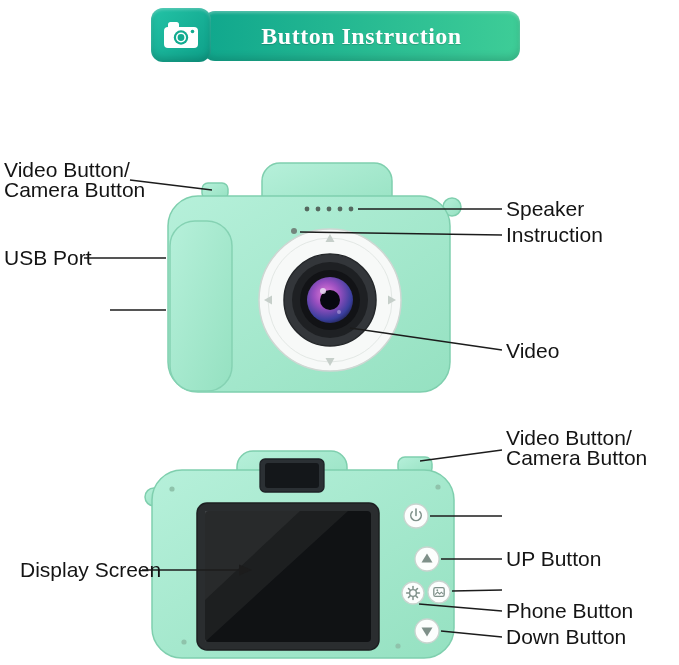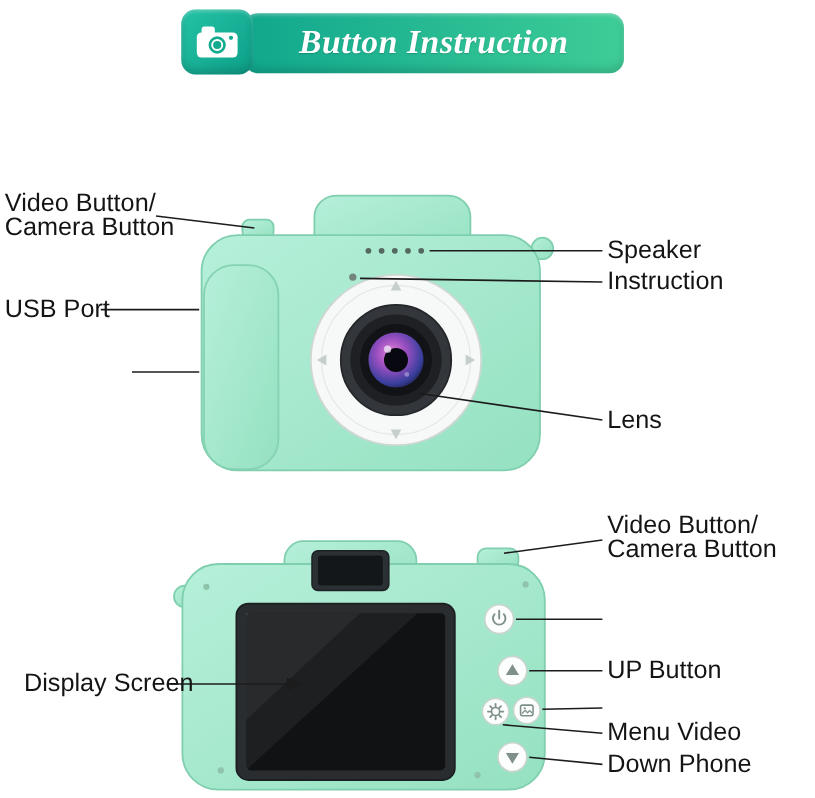--- a/index.html
+++ b/index.html
@@ -20,22 +20,22 @@
   }
   .banner{
     position:absolute;left:203px;top:11px;width:317px;height:50px;
     border-radius:12px;
     background:linear-gradient(90deg,#10a78d,#3ecd97);
     box-shadow: inset 0 -4px 7px rgba(0,0,0,0.14), inset 0 2px 3px rgba(255,255,255,0.28);
     display:flex;align-items:center;justify-content:center;
   }
   .banner-title{
     font-family:"Liberation Serif", serif;
-    font-style:italic;font-weight:700;
-    font-size:28px;color:#ffffff;letter-spacing:0.5px;
+    font-weight:700;
+    font-size:24px;color:#ffffff;letter-spacing:0.5px;
     text-shadow:0 1px 1px rgba(0,0,0,0.18);
     text-align:right;
   }
   .badge{
     position:absolute;left:151px;top:8px;width:60px;height:54px;
     border-radius:12px;
     background:linear-gradient(135deg,#23c3a6,#0d9f88);
     box-shadow: inset 0 -4px 7px rgba(0,0,0,0.16), inset 0 2px 3px rgba(255,255,255,0.25);
     display:flex;align-items:center;justify-content:center;
   }
@@ -191,24 +191,24 @@
     </svg>
   </div>
 
   <div class="label" style="left:4px;top:160px">
     <span>Video Button/</span><br>
     <span>Camera Button</span>
   </div>
   <div class="label" style="left:4px;top:248px">USB Port</div>
   <div class="label" style="left:506px;top:199px">Speaker</div>
   <div class="label" style="left:506px;top:225px">Instruction</div>
-  <div class="label" style="left:506px;top:341px">Lens</div>
+  <div class="label" style="left:506px;top:341px">Video</div>
 
   <div class="label" style="left:506px;top:428px">
     <span>Video Button/</span><br>
     <span>Camera Button</span>
   </div>
   <div class="label" style="left:506px;top:549px">UP Button</div>
-  <div class="label" style="left:506px;top:601px">Menu Video</div>
-  <div class="label" style="left:506px;top:627px">Down Phone</div>
+  <div class="label" style="left:506px;top:601px">Phone Button</div>
+  <div class="label" style="left:506px;top:627px">Down Button</div>
   <div class="label" style="left:20px;top:560px">Display Screen</div>
 
 </div>
 
 </body></html>

